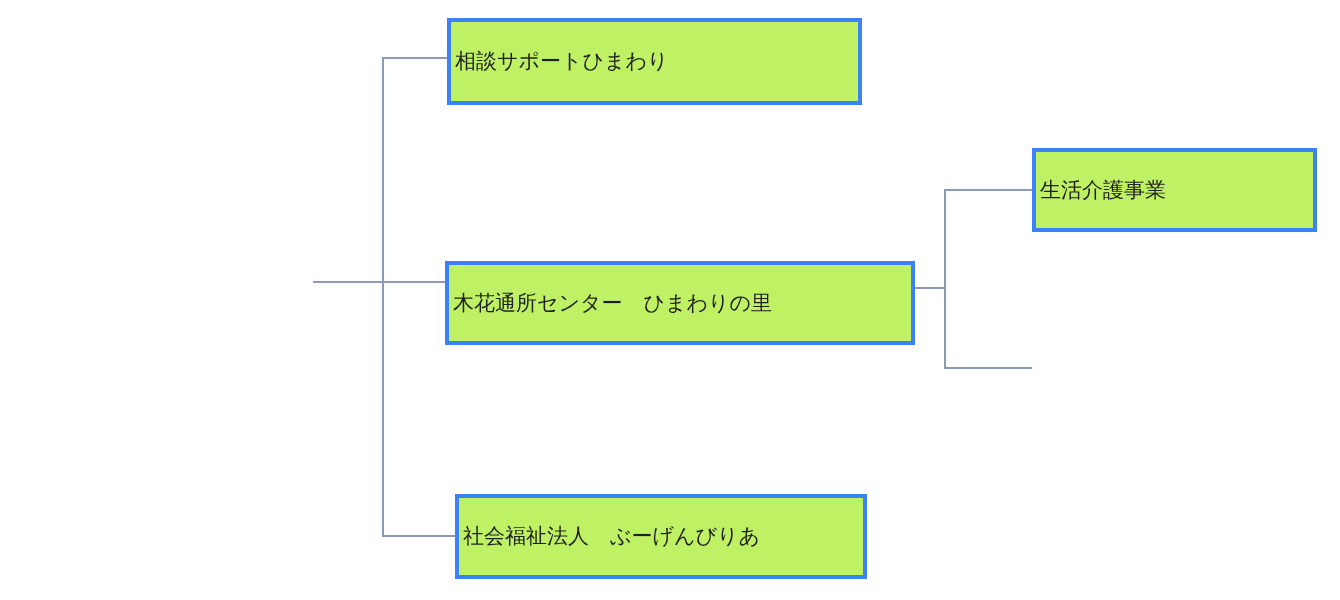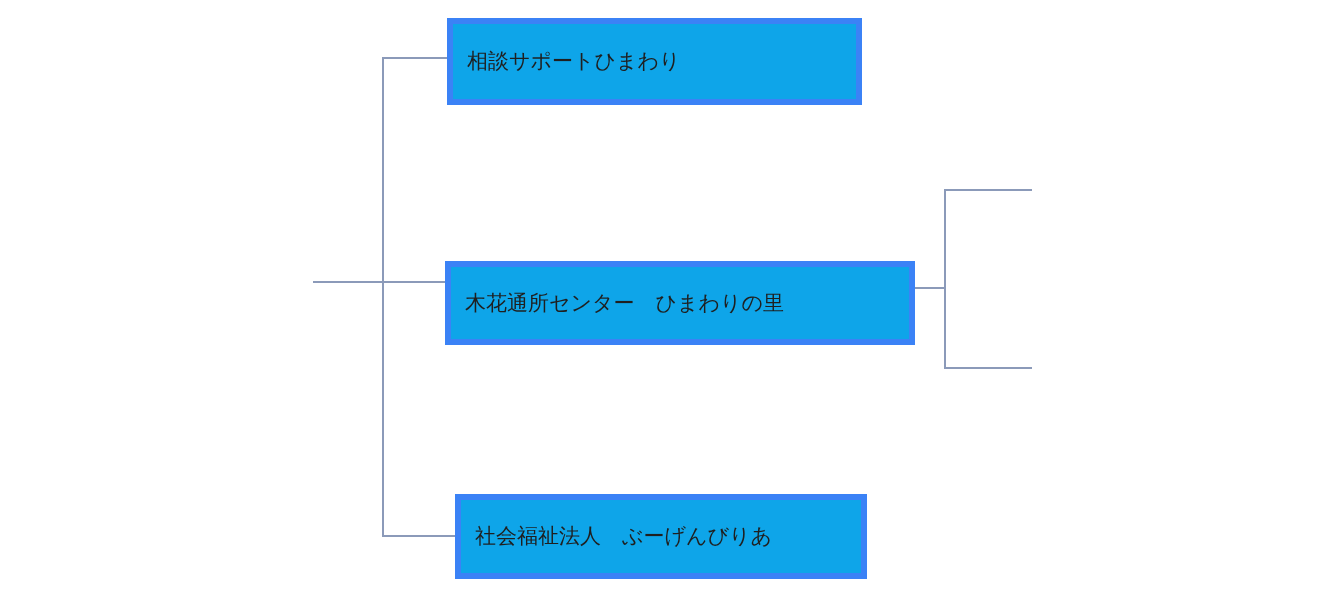--- a/index.html
+++ b/index.html
@@ -12,25 +12,25 @@
     width: 1340px;
     height: 600px;
     background: #ffffff;
     font-family: "DejaVu Serif", "Liberation Serif", serif;
     color: #1f1f1f;
     overflow: hidden;
   }
   .node {
     position: absolute;
     box-sizing: border-box;
-    border: 6px solid #3b82f6;
-    background: #0ea5e9;
+    border: 4px solid #3b82f6;
+    background: #bef264;
     display: flex;
     align-items: center;
-    padding-left: 14px;
+    padding-left: 4px;
     font-size: 21px;
     line-height: 1.25;
     white-space: nowrap;
   }
   
   .node-root     { left: 23px;   top: 240px; width: 290px; height: 84px; }
   .node-soudan   { left: 447px;  top: 18px;  width: 415px; height: 87px; }
   .node-kibana   { left: 445px;  top: 246px; width: 470px; height: 84px; margin-top: 15px; }
   .node-group    { left: 455px;  top: 494px; width: 412px; height: 85px; }
   .node-seikatsu { left: 1032px; top: 148px; width: 285px; height: 84px; }
@@ -79,15 +79,18 @@
   </div>
 
   <div class="node node-kibana">
     <span>木花通所センター　ひまわりの里</span>
   </div>
 
   <div class="node node-group">
     <span>社会福祉法人　ぶーげんびりあ</span>
   </div>
 
+  <div class="node node-seikatsu">
+    <span>生活介護事業</span>
+  </div>
 
 
 </div>
 
 </body></html>

